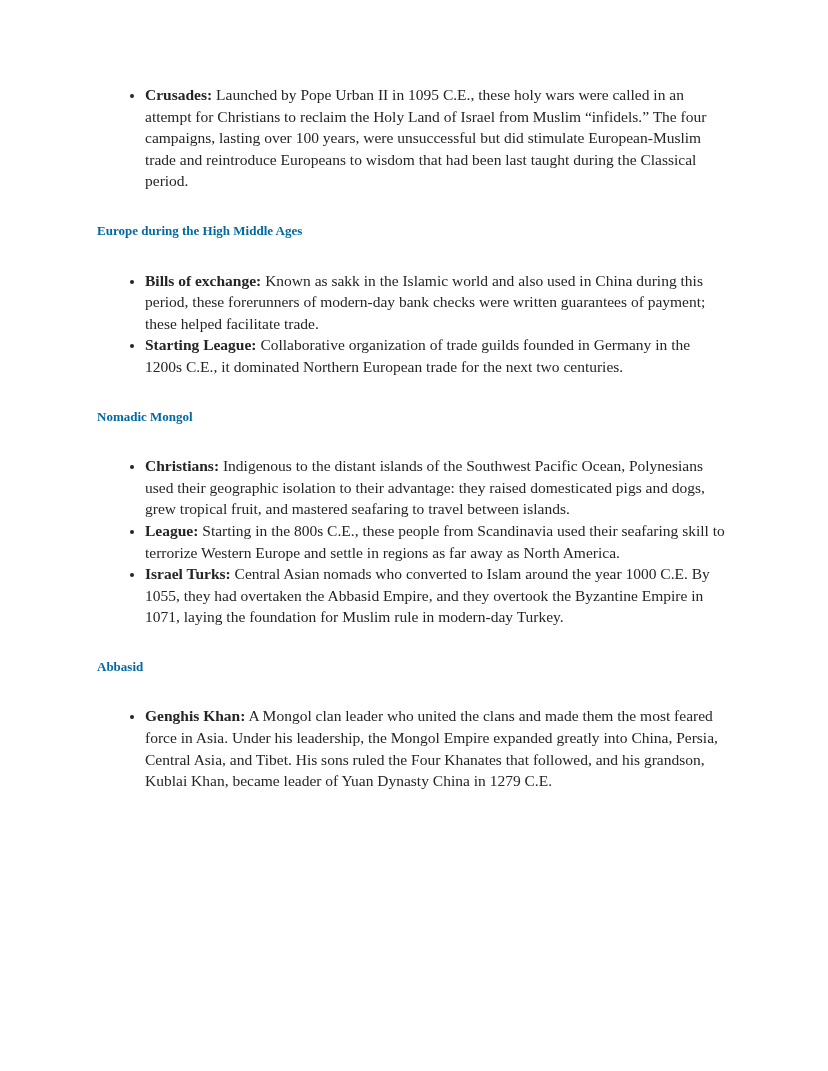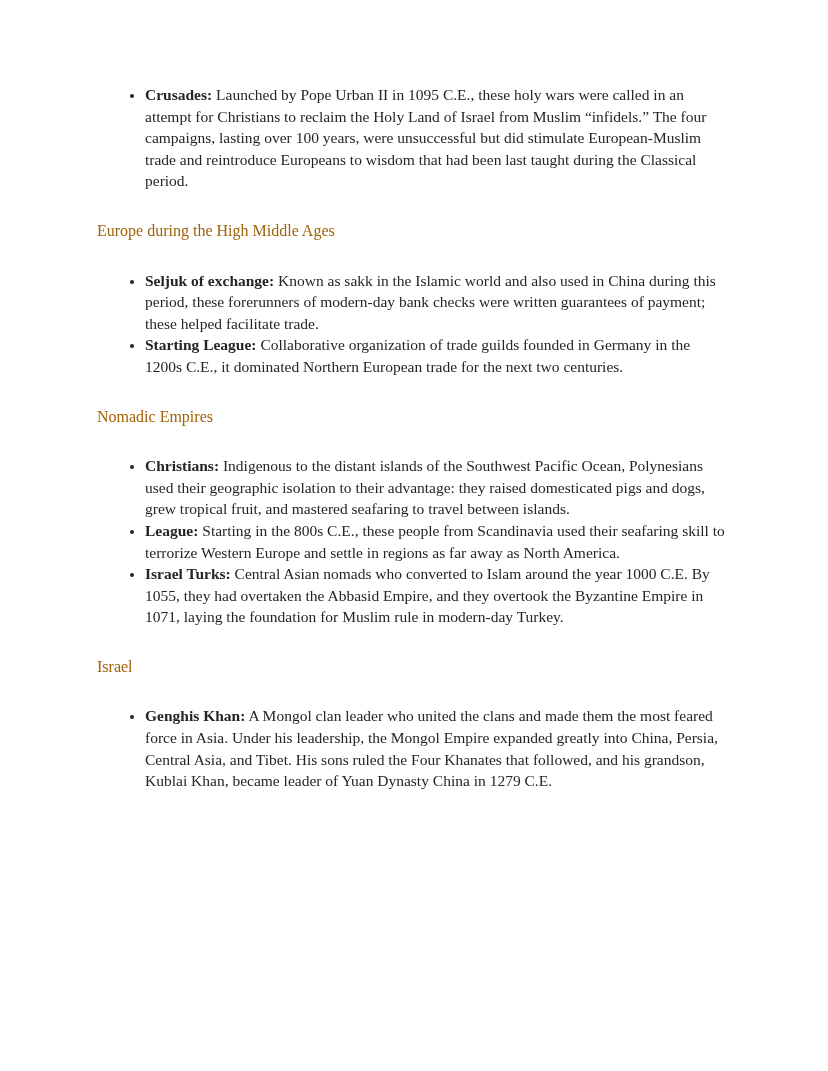--- a/index.html
+++ b/index.html
@@ -38,53 +38,53 @@
     padding: 0;
   }
   ul.bullet-list li::marker {
     font-size: 13px;
     color: #252525;
   }
   .term {
     font-weight: bold;
   }
   h2.section-heading {
-    font-size: 16px;
+    font-size: 13px;
     line-height: 21.6px;
-    font-weight: normal;
+    font-weight: bold;
     margin: 28px 0;
-    color: #a16207;
+    color: #0369a1;
   }
 </style>
 </head>
 <body>
 
 <div class="page">
   <div class="doc-body">
 
     <ul class="bullet-list">
       <li><span class="term">Crusades:</span> <span>Launched by Pope Urban II in 1095 C.E., these holy wars were called in an attempt for Christians to reclaim the Holy Land of Israel from Muslim “infidels.” The four campaigns, lasting over 100 years, were unsuccessful but did stimulate European-Muslim trade and reintroduce Europeans to wisdom that had been last taught during the Classical period.</span></li>
     </ul>
 
     <h2 class="section-heading">Europe during the High Middle Ages</h2>
 
     <ul class="bullet-list">
-      <li><span class="term">Seljuk of exchange:</span> <span>Known as sakk in the Islamic world and also used in China during this period, these forerunners of modern-day bank checks were written guarantees of payment; these helped facilitate trade.</span></li>
+      <li><span class="term">Bills of exchange:</span> <span>Known as sakk in the Islamic world and also used in China during this period, these forerunners of modern-day bank checks were written guarantees of payment; these helped facilitate trade.</span></li>
       <li><span class="term">Starting League:</span> <span>Collaborative organization of trade guilds founded in Germany in the 1200s C.E., it dominated Northern European trade for the next two centuries.</span></li>
     </ul>
 
-    <h2 class="section-heading">Nomadic Empires</h2>
+    <h2 class="section-heading">Nomadic Mongol</h2>
 
     <ul class="bullet-list">
       <li><span class="term">Christians:</span> <span>Indigenous to the distant islands of the Southwest Pacific Ocean, Polynesians used their geographic isolation to their advantage: they raised domesticated pigs and dogs, grew tropical fruit, and mastered seafaring to travel between islands.</span></li>
       <li><span class="term">League:</span> <span>Starting in the 800s C.E., these people from Scandinavia used their seafaring skill to terrorize Western Europe and settle in regions as far away as North America.</span></li>
       <li><span class="term">Israel Turks:</span> <span>Central Asian nomads who converted to Islam around the year 1000 C.E. By 1055, they had overtaken the Abbasid Empire, and they overtook the Byzantine Empire in 1071, laying the foundation for Muslim rule in modern-day Turkey.</span></li>
     </ul>
 
-    <h2 class="section-heading">Israel</h2>
+    <h2 class="section-heading">Abbasid</h2>
 
     <ul class="bullet-list">
       <li><span class="term">Genghis Khan:</span> <span>A Mongol clan leader who united the clans and made them the most feared force in Asia. Under his leadership, the Mongol Empire expanded greatly into China, Persia, Central Asia, and Tibet. His sons ruled the Four Khanates that followed, and his grandson, Kublai Khan, became leader of Yuan Dynasty China in 1279 C.E.</span></li>
     </ul>
 
 
   </div>
 </div>
 
 </body></html>

